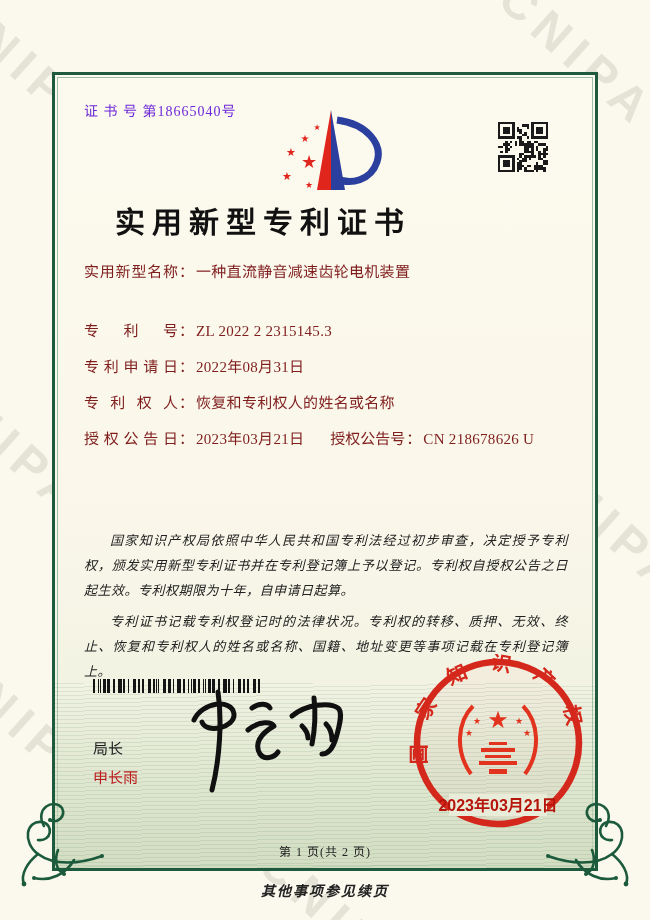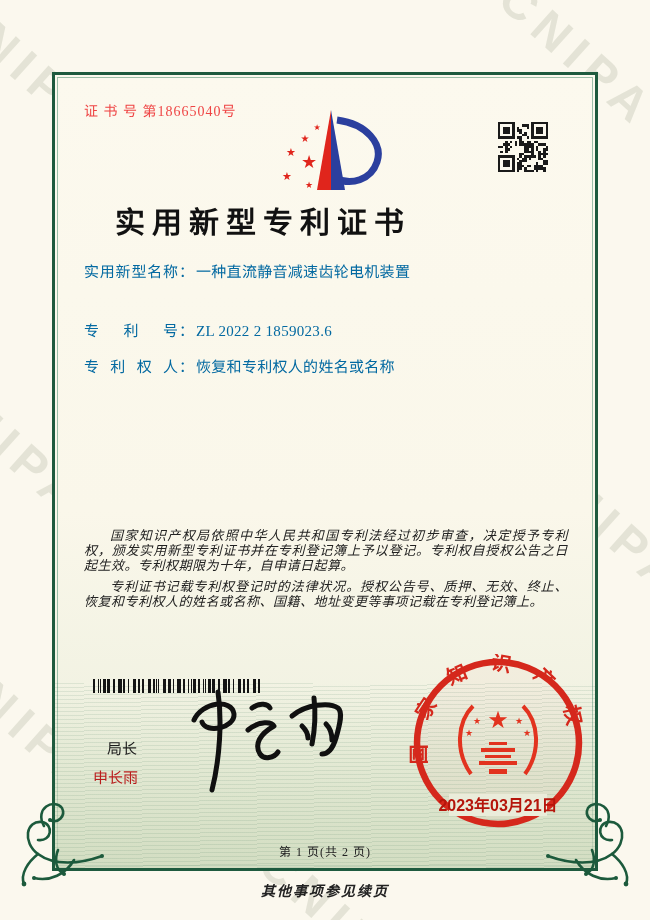--- a/index.html
+++ b/index.html
@@ -13,43 +13,43 @@
   .frame{position:absolute;left:52px;top:72px;width:546px;height:799px;
          box-sizing:border-box;border:3px solid #1e5a3e;z-index:1;
          background:linear-gradient(180deg,#fcf9ee 0%,#faf7ea 55%,#f1f2e2 80%,#e9edd9 100%);}
   .frame-inner{position:absolute;inset:2px;border:1px solid #9dbfa9;}
   .band{position:absolute;left:0;right:0;bottom:0;height:185px;
         background:
           repeating-linear-gradient(179deg,rgba(45,105,75,0.11) 0 1px,transparent 1px 4px),
           linear-gradient(180deg,rgba(216,226,200,0) 0%,rgba(212,223,196,0.45) 45%,rgba(203,216,186,0.75) 100%);}
   .flourish{position:absolute;z-index:3;}
   
-  .certno{position:absolute;left:84px;top:100px;font-size:14px;color:#ef4444;
+  .certno{position:absolute;left:84px;top:100px;font-size:14px;color:#6d28d9;
           letter-spacing:1px;z-index:2;}
   .title{position:absolute;left:0;top:198px;width:526px;text-align:center;
          font-size:30px;font-weight:700;letter-spacing:7px;color:#111;z-index:2;}
   .fields{position:absolute;left:84px;top:262px;width:482px;font-size:15px;
-          color:#0369a1;z-index:2;}
+          color:#7f1d1d;z-index:2;}
   .frow{margin-bottom:15px;line-height:21px;white-space:nowrap;}
   .frow.first{margin-bottom:38px;}
   .flabel{display:inline-block;width:94px;text-align-last:justify;text-align:justify;
           vertical-align:top;}
   .fcolon{display:inline-block;margin:0 2px 0 1px;}
   .fvalue{letter-spacing:0.3px;}
   .grant2{margin-left:26px;}
   .body-text{position:absolute;left:84px;top:528px;width:484px;z-index:2;
-             font-size:13px;line-height:15px;color:#222;font-style:italic;
+             font-size:13px;line-height:25px;color:#222;font-style:italic;
              letter-spacing:0.5px;text-align:justify;}
   .body-text p{margin:0 0 6px 0;text-indent:2em;}
   .barcode{position:absolute;left:93px;top:679px;width:168px;height:14px;z-index:2;
            background-image:
              repeating-linear-gradient(90deg,#141414 0 2px,transparent 2px 5px,#141414 5px 6px,transparent 6px 10px,#141414 10px 13px,transparent 13px 15px),
              repeating-linear-gradient(90deg,#141414 0 1px,transparent 1px 7px);}
   .signer-title{position:absolute;left:93px;top:737px;font-size:15px;color:#1a1a1a;
-                font-family:"Liberation Sans","DejaVu Sans",sans-serif;z-index:2;margin-left:14px;}
+                font-family:"Liberation Sans","DejaVu Sans",sans-serif;z-index:2;}
   .signer-name{position:absolute;left:93px;top:766px;font-size:15px;color:#b91c1c;
                font-family:"Liberation Sans","DejaVu Sans",sans-serif;z-index:2;}
   .signature{position:absolute;left:180px;top:686px;z-index:2;}
   .seal{position:absolute;left:409px;top:654px;z-index:4;}
   .qr{position:absolute;left:498px;top:122px;z-index:2;}
   .logo{position:absolute;left:265px;top:106px;z-index:2;}
   .page-info{position:absolute;left:0;top:842px;width:650px;text-align:center;
              font-size:12px;color:#222;letter-spacing:1px;z-index:3;}
   .cont-note{position:absolute;left:0;top:880px;width:650px;text-align:center;
              font-size:14px;color:#222;font-style:italic;letter-spacing:2px;z-index:2;font-weight:bold;}
@@ -259,30 +259,36 @@
     </g>
 </svg>
 
 <div class="title">实用新型专利证书</div>
 
 <div class="fields">
   <div class="frow first">
     <span class="flabel">实用新型名称</span><span class="fcolon">：</span><span class="fvalue">一种直流静音减速齿轮电机装置</span>
   </div>
   <div class="frow">
-    <span class="flabel">专 利 号</span><span class="fcolon">：</span><span class="fvalue">ZL 2022 2 1859023.6</span>
+    <span class="flabel">专 利 号</span><span class="fcolon">：</span><span class="fvalue">ZL 2022 2 2315145.3</span>
+  </div>
+  <div class="frow">
+    <span class="flabel">专 利 申 请 日</span><span class="fcolon">：</span><span class="fvalue">2022年08月31日</span>
   </div>
   <div class="frow">
     <span class="flabel">专 利 权 人</span><span class="fcolon">：</span><span class="fvalue">恢复和专利权人的姓名或名称</span>
   </div>
+  <div class="frow">
+    <span class="flabel">授 权 公 告 日</span><span class="fcolon">：</span><span class="fvalue">2023年03月21日</span><span class="grant2"><span>授权公告号</span><span class="fcolon">：</span><span class="fvalue">CN 218678626 U</span></span>
+  </div>
 </div>
 
 <div class="body-text">
   <p>国家知识产权局依照中华人民共和国专利法经过初步审查，决定授予专利权，颁发实用新型专利证书并在专利登记簿上予以登记。专利权自授权公告之日起生效。专利权期限为十年，自申请日起算。</p>
-  <p>专利证书记载专利权登记时的法律状况。授权公告号、质押、无效、终止、恢复和专利权人的姓名或名称、国籍、地址变更等事项记载在专利登记簿上。</p>
+  <p>专利证书记载专利权登记时的法律状况。专利权的转移、质押、无效、终止、恢复和专利权人的姓名或名称、国籍、地址变更等事项记载在专利登记簿上。</p>
 </div>
 
 <div class="barcode"></div>
 
 <div class="signer-title">局长</div>
 <div class="signer-name">申长雨</div>
 
 <svg class="signature" width="170" height="110" viewBox="0 0 170 110">
   <g stroke="#101010" stroke-width="5" fill="none" stroke-linecap="round" stroke-linejoin="round">
     <path d="M14,34 C22,16 52,12 54,28 C55,42 26,48 22,36"></path>

